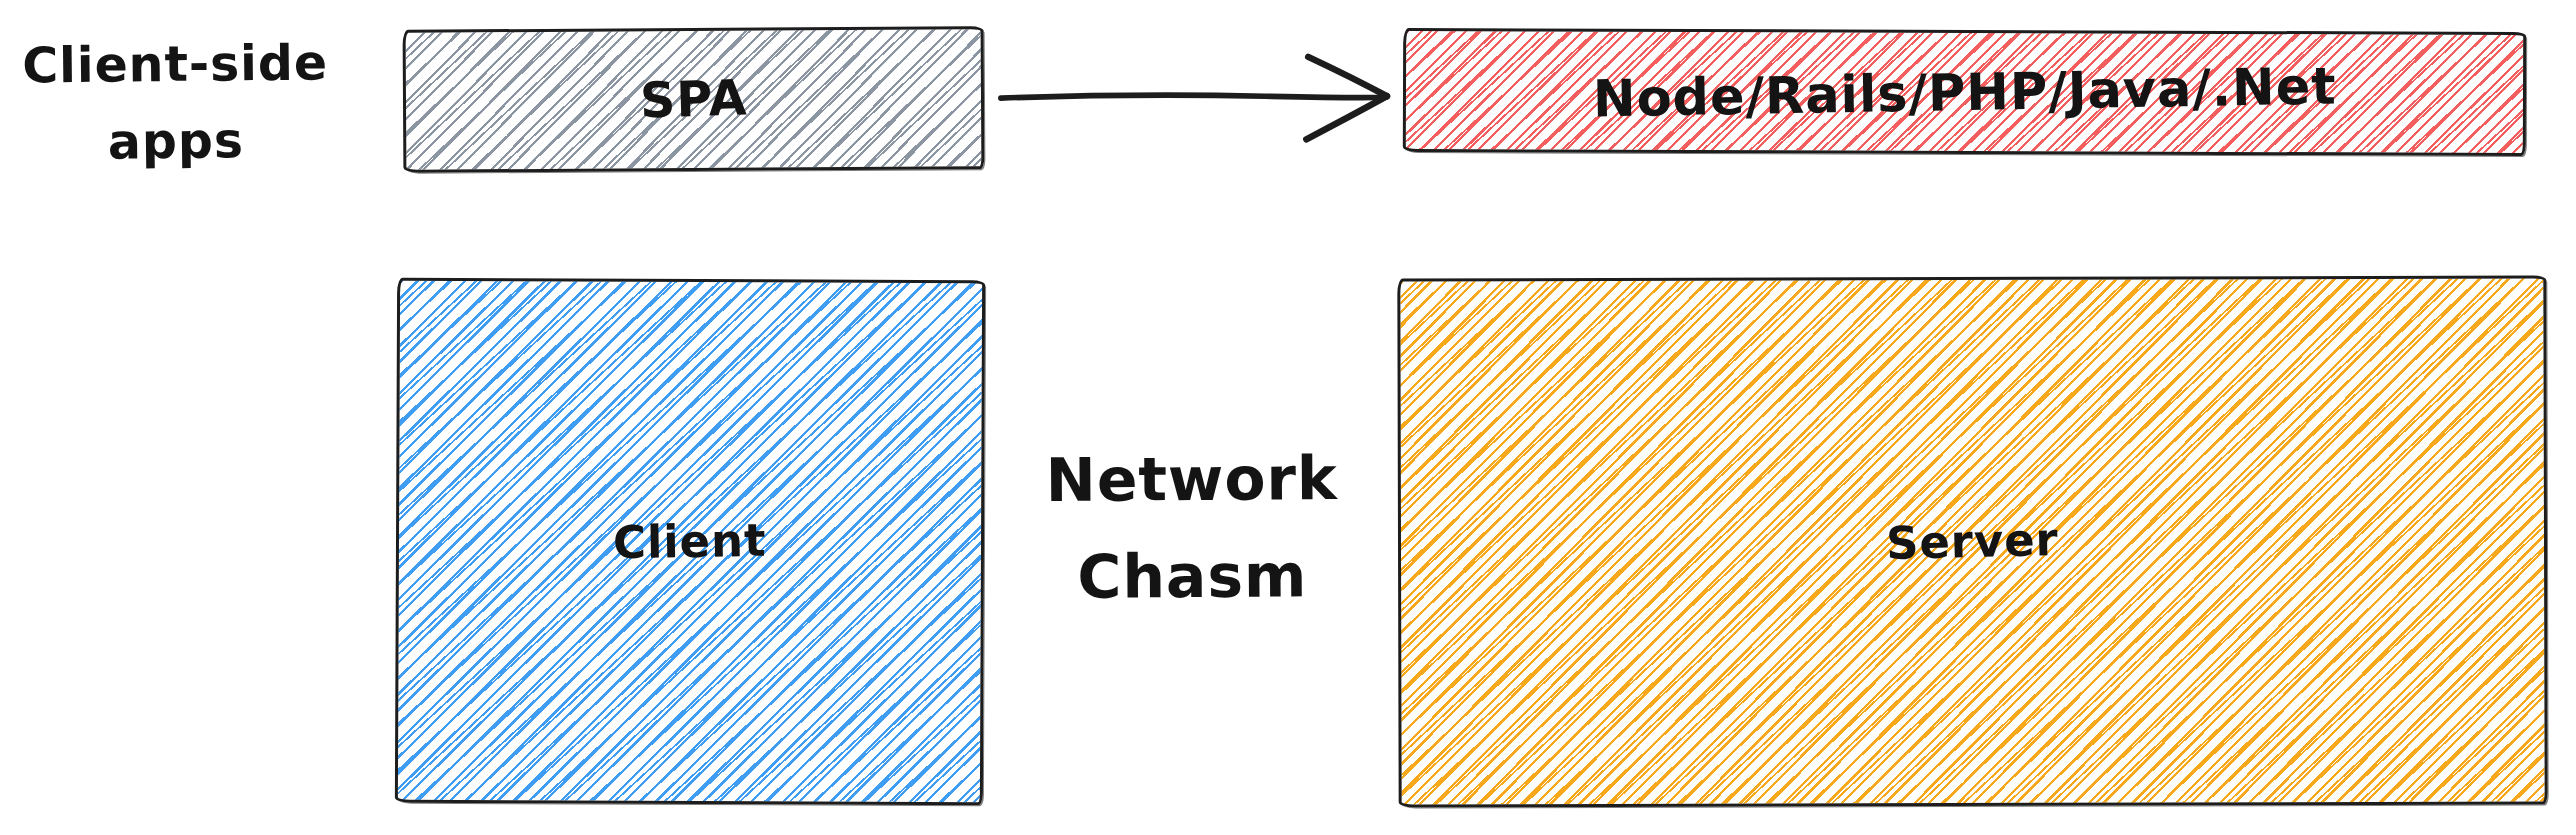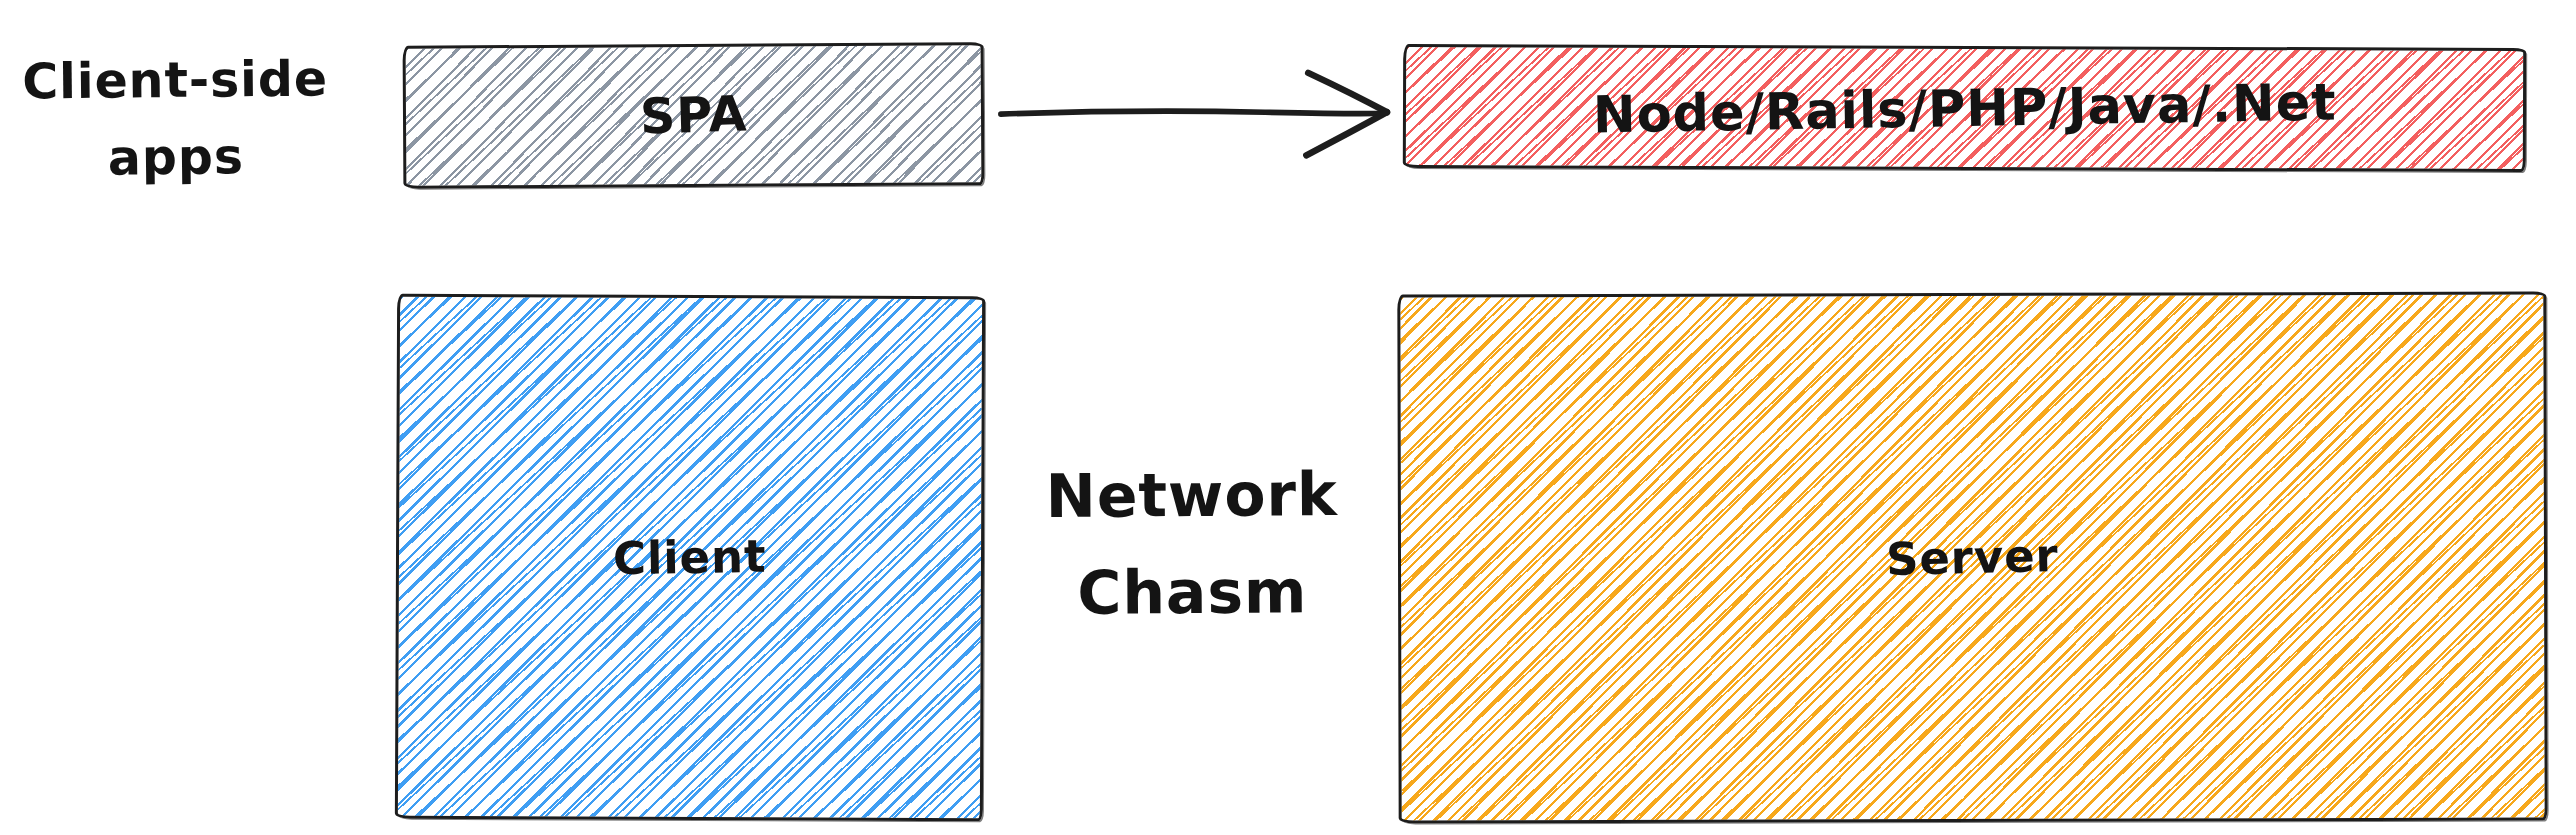--- a/index.html
+++ b/index.html
@@ -11,21 +11,20 @@
     width: 2576px;
     height: 836px;
     position: relative;
     overflow: hidden;
     font-family: "DejaVu Sans", sans-serif;
     color: var(--text, #141414);
   }
   .canvas {
     position: absolute;
     inset: 0;
-    margin-top: 16px;
   }
 
   
   .annotation {
     position: absolute;
     text-align: center;
     font-weight: 600;
     letter-spacing: 0.9px;
     color: var(--text, #141414);
   }

